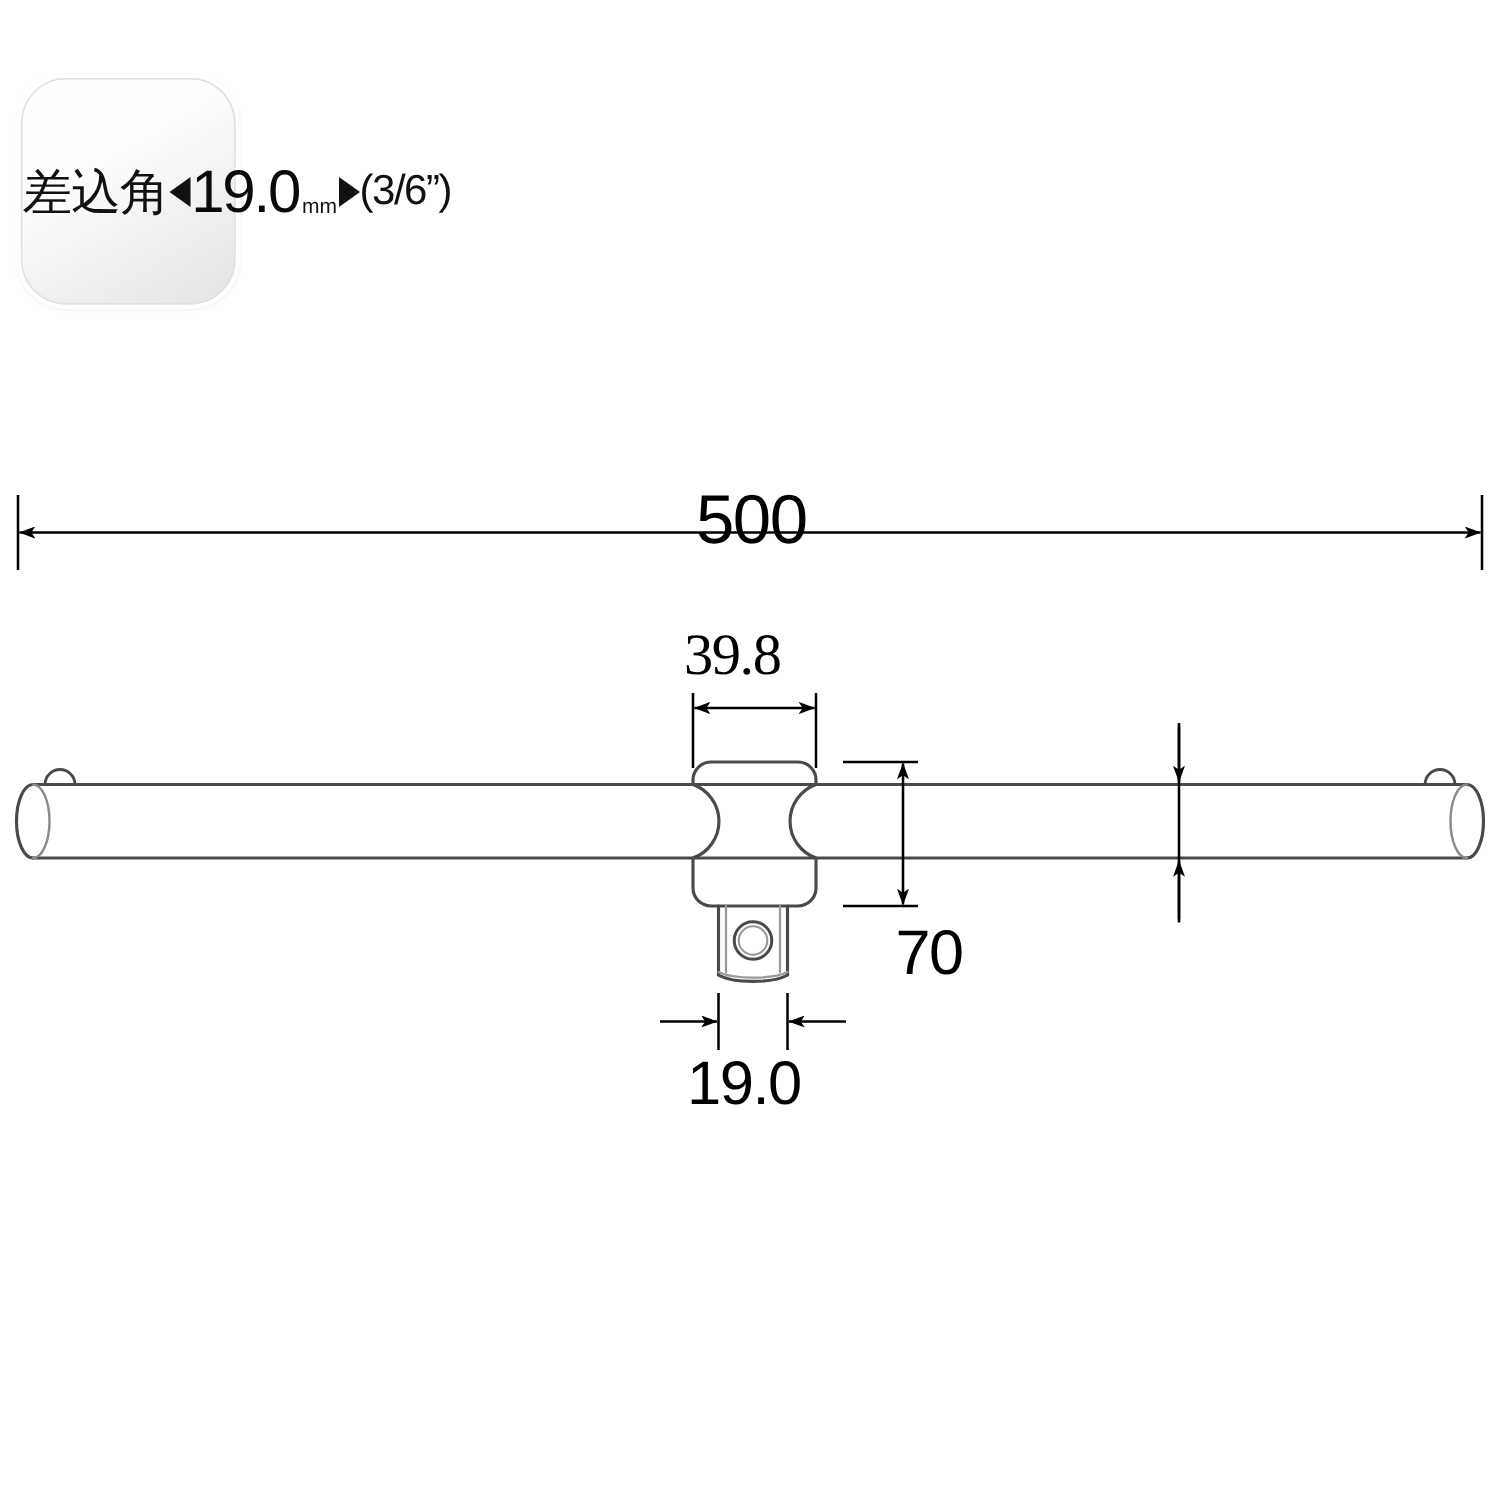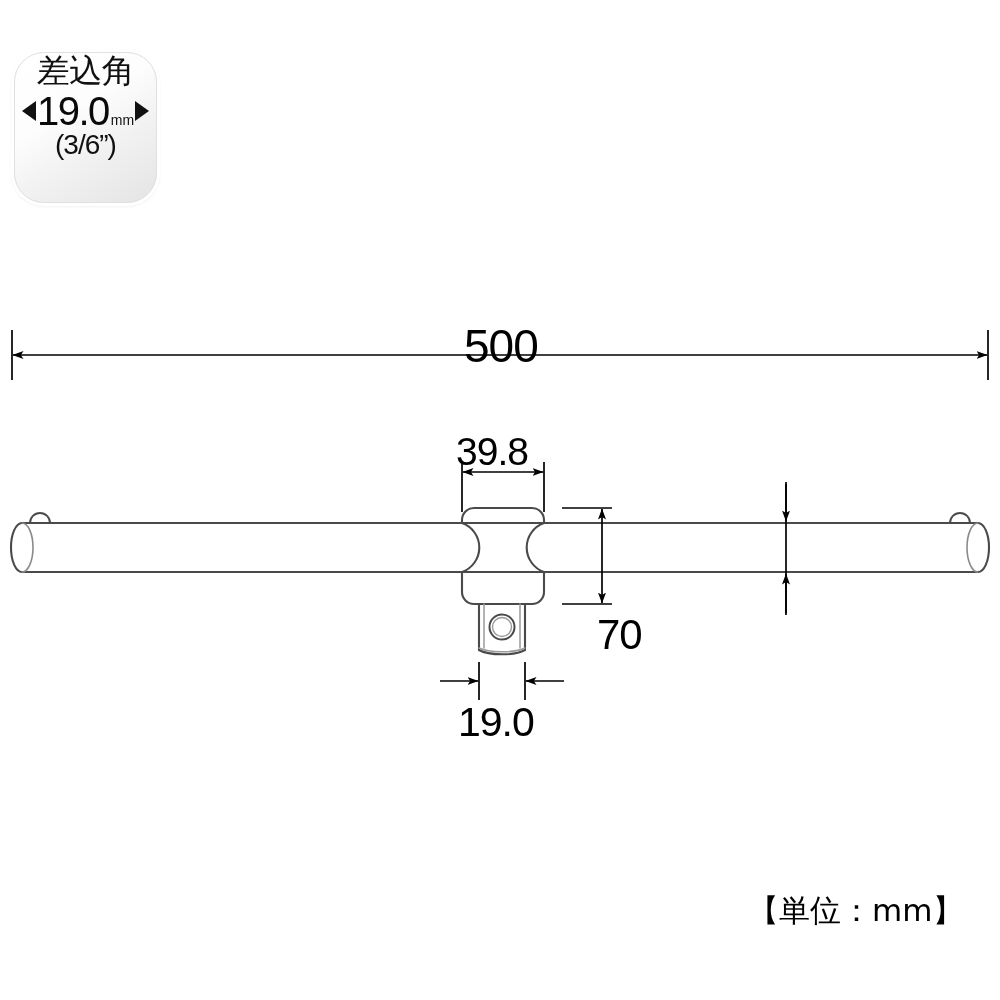--- a/index.html
+++ b/index.html
@@ -33,21 +33,21 @@
     left: 14px;
     top: 52px;
     width: 143px;
     height: 151px;
     border-radius: 30px;
     background: linear-gradient(150deg, #ffffff 0%, #fdfdfd 38%, #f2f2f2 62%, #e4e4e4 100%);
     border: 1px solid #e0e0e0;
     box-shadow: 0 0 0 3px #ffffff, 0 1px 4px rgba(0,0,0,0.30);
     box-sizing: border-box;
     display: flex;
-    flex-direction: column;
+    flex-direction: row;
     align-items: center;
     justify-content: flex-start;
     padding-top: 0;
   }
   #spec-badge .badge-title {
     font-family: "DejaVu Sans", sans-serif;
     font-size: 33px;
     line-height: 36px;
     color: #111111;
     letter-spacing: -0.5px;
@@ -103,21 +103,21 @@
     letter-spacing: 0px;
   }
   
   .dim-label {
     position: absolute;
     font-family: "Liberation Sans", sans-serif;
     color: #000000;
     white-space: nowrap;
   }
   #label-500  { left: 464px; top: 303px; font-size: 46px; letter-spacing: -1px; margin-top: 16px; }
-  #label-398  { left: 456px; top: 430px; font-size: 39px; letter-spacing: -1px; }
+  #label-398  { left: 456px; top: 414px; font-size: 39px; letter-spacing: -1px; font-family: Liberation Serif, serif; }
   #label-phi20{ left: 808px; top: 460px; font-size: 42px; letter-spacing: 0px; }
   #label-40   { left: 597px; top: 611px; font-size: 42px; letter-spacing: -1px; }
   #label-190  { left: 458px; top: 699px; font-size: 41px; letter-spacing: -1px; }
 </style>
 </head>
 <body>
 
 <div id="stage">
 
   <svg id="drawing" viewBox="0 0 1000 1000">
@@ -222,15 +222,14 @@
       <span class="arrow-r"></span>
     </div>
     <div class="badge-sub">(3/6”)</div>
   </div>
 
   <div class="dim-label" id="label-500">500</div>
   <div class="dim-label" id="label-398">39.8</div>
   <div class="dim-label" id="label-40">70</div>
   <div class="dim-label" id="label-190">19.0</div>
 
-  <div id="unit-note">【単位：mm】</div>
 
 </div>
 
 </body></html>

